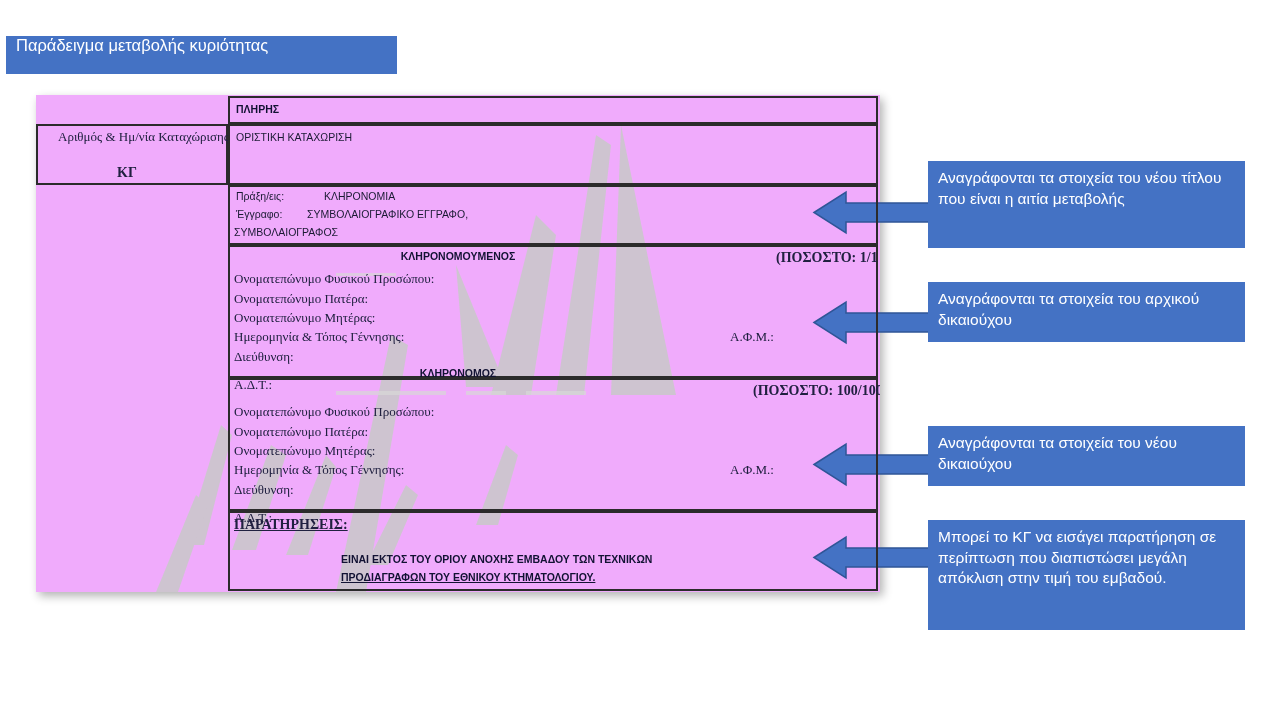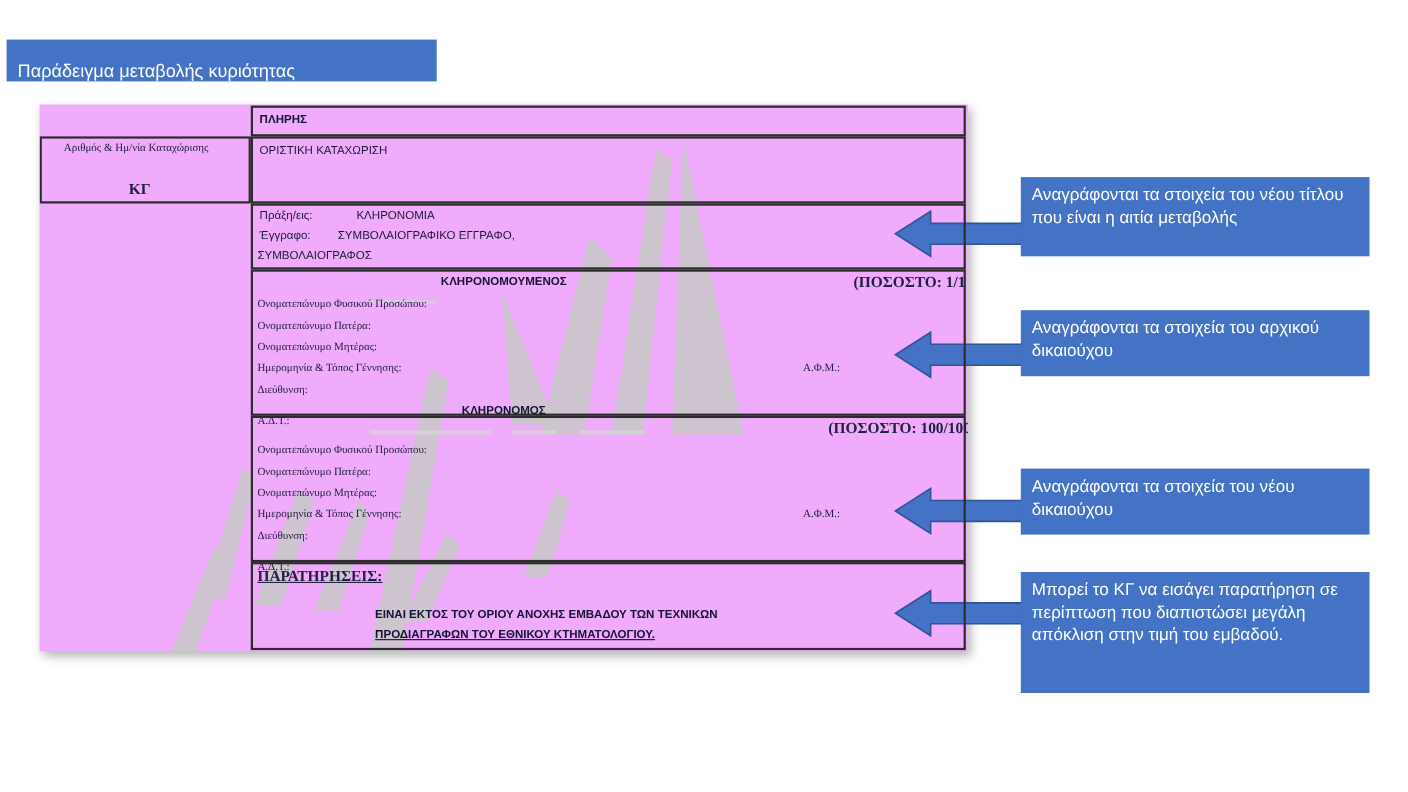--- a/index.html
+++ b/index.html
@@ -17,21 +17,21 @@
 
   
   #title-banner {
     position: absolute;
     left: 6px;
     top: 36px;
     width: 391px;
     height: 38px;
     background: #4472C4;
     display: flex;
-    align-items: flex-end;
+    align-items: flex-start;
     box-sizing: border-box;
     padding-left: 10px;
   }
   #title-banner .title-text {
     color: #ffffff;
     font-size: 16.5px;
     line-height: 1.1;
     white-space: nowrap;
   }
 
@@ -71,21 +71,21 @@
 
   .doc-text {
     position: absolute;
     color: #1a1a2e;
     white-space: nowrap;
   }
 
   
   .serif {
     font-family: "Liberation Serif", serif;
-    font-size: 10px;
+    font-size: 13px;
     color: #202040;
   }
   .serif-b {
     font-family: "Liberation Serif", serif;
     font-weight: bold;
     font-size: 14px;
     color: #202040;
   }
   .sans {
     font-family: "Liberation Sans", sans-serif;
@@ -216,19 +216,19 @@
 </svg>
 
 <svg class="arrow" style="left:812px; top:441px;" width="120" height="47" viewBox="0 0 120 47">
   <polygon points="2,23.5 34,3 34,14 118,14 118,33 34,33 34,44" fill="#4472C4" stroke="#2F5597" stroke-width="1.5" stroke-linejoin="miter"></polygon>
 </svg>
 
 <svg class="arrow" style="left:812px; top:534px;" width="120" height="47" viewBox="0 0 120 47">
   <polygon points="2,23.5 34,3 34,14 118,14 118,33 34,33 34,44" fill="#4472C4" stroke="#2F5597" stroke-width="1.5" stroke-linejoin="miter"></polygon>
 </svg>
 
-<div class="callout" style="left:928px; top:161px; width:317px; height:72px;">Αναγράφονται τα στοιχεία του νέου τίτλου που είναι η αιτία μεταβολής</div>
+<div class="callout" style="left:928px; top:161px; width:317px; height:87px;">Αναγράφονται τα στοιχεία του νέου τίτλου που είναι η αιτία μεταβολής</div>
 
 <div class="callout" style="left:928px; top:282px; width:317px; height:60px;">Αναγράφονται τα στοιχεία του αρχικού δικαιούχου</div>
 
 <div class="callout" style="left:928px; top:426px; width:317px; height:60px;">Αναγράφονται τα στοιχεία του νέου δικαιούχου</div>
 
 <div class="callout" style="left:928px; top:520px; width:317px; height:110px;">Μπορεί το ΚΓ να εισάγει παρατήρηση σε περίπτωση που διαπιστώσει μεγάλη απόκλιση στην τιμή του εμβαδού.</div>
 
 </body></html>

